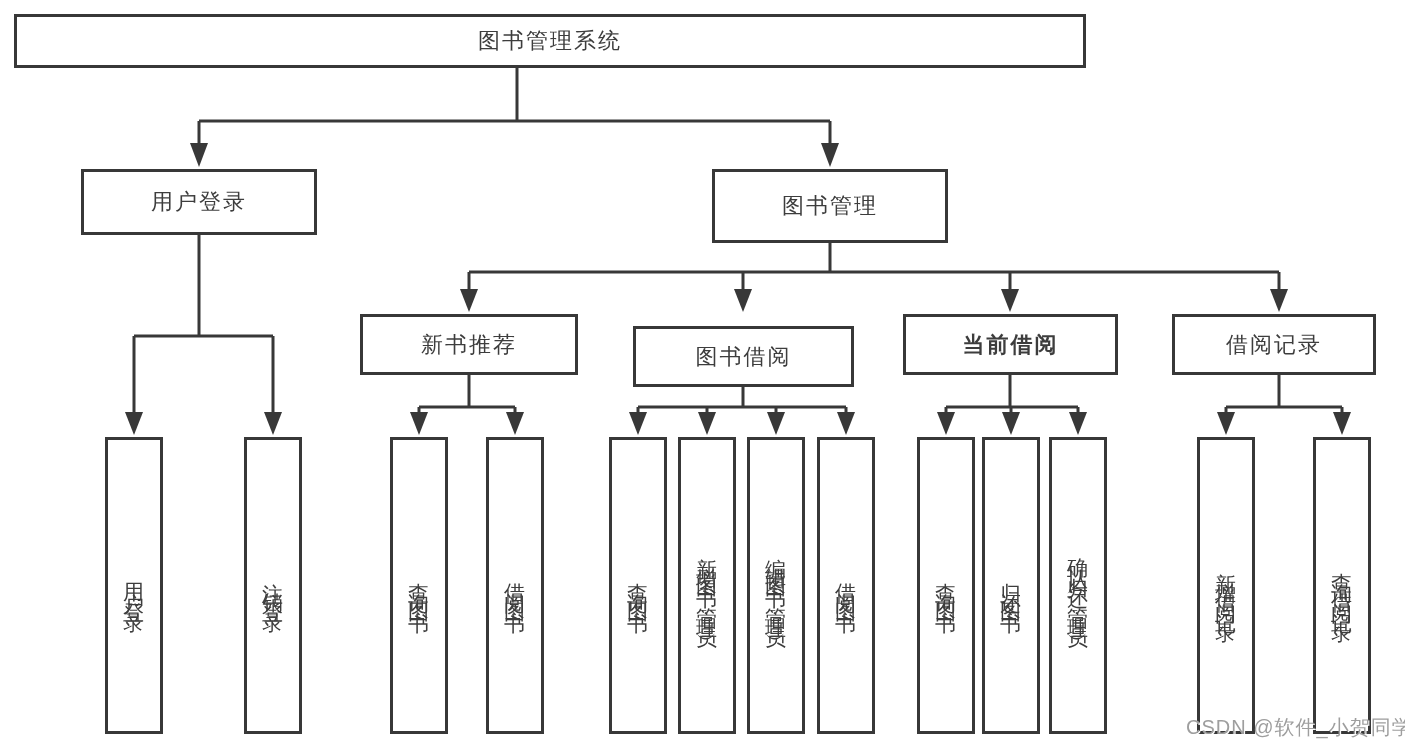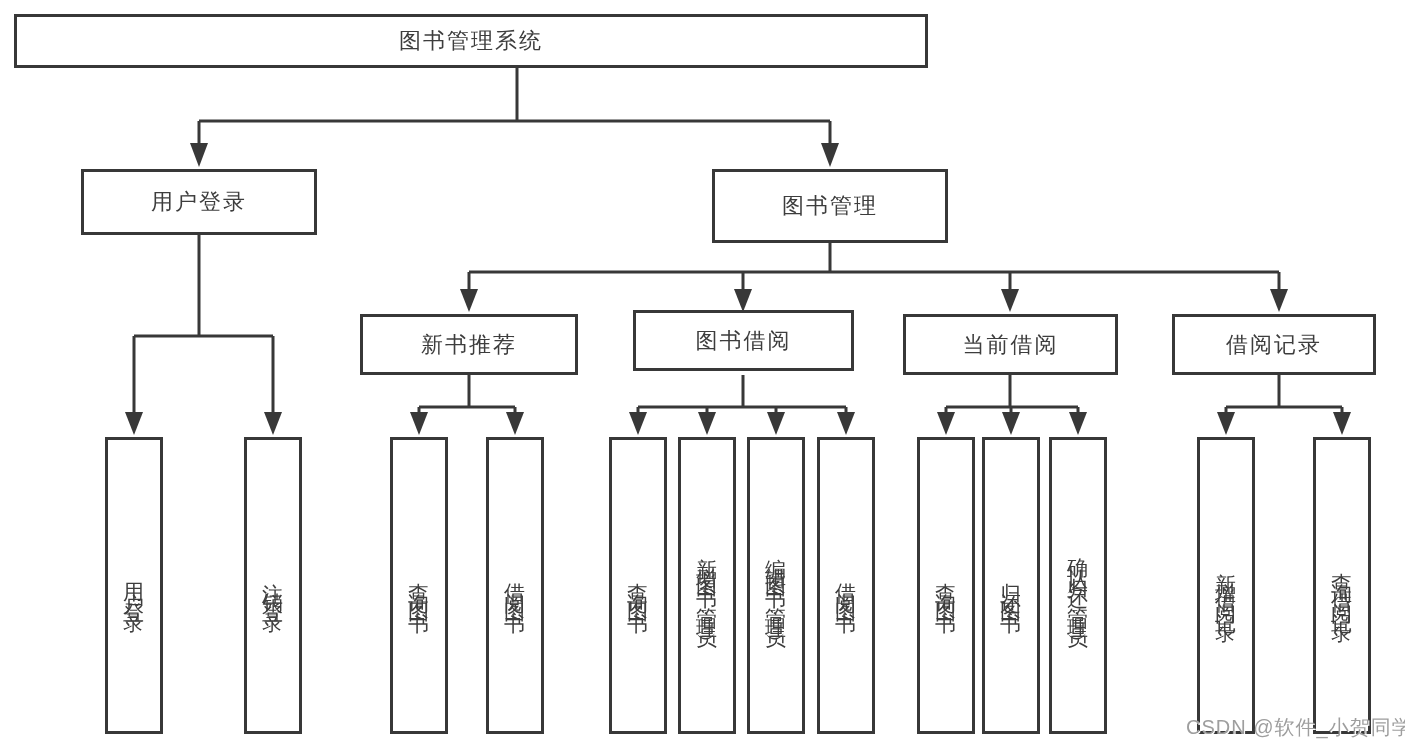--- a/index.html
+++ b/index.html
@@ -91,38 +91,38 @@
     <path d="M1010,375 V407 M946,407 H1078 M946,407 V412 M1011,407 V412 M1078,407 V412"></path>
     <polygon points="937,412 955,412 946,435"></polygon>
     <polygon points="1002,412 1020,412 1011,435"></polygon>
     <polygon points="1069,412 1087,412 1078,435"></polygon>
 
     <path d="M1279,375 V407 M1226,407 H1342 M1226,407 V412 M1342,407 V412"></path>
     <polygon points="1217,412 1235,412 1226,435"></polygon>
     <polygon points="1333,412 1351,412 1342,435"></polygon>
   </svg>
 
-  <div class="node h-node" style="left:14px; top:14px; width:914px; height:54px;">
+  <div class="node h-node" style="left:14px; top:14px; width:1072px; height:54px;">
     <span>图书管理系统</span>
   </div>
 
   <div class="node h-node" style="left:81px; top:169px; width:236px; height:66px;">
     <span>用户登录</span>
   </div>
   <div class="node h-node" style="left:712px; top:169px; width:236px; height:74px;">
     <span>图书管理</span>
   </div>
 
   <div class="node h-node" style="left:360px; top:314px; width:218px; height:61px;">
     <span>新书推荐</span>
   </div>
-  <div class="node h-node" style="left:633px; top:310px; width:221px; height:61px;">
+  <div class="node h-node" style="left:633px; top:326px; width:221px; height:61px;">
     <span>图书借阅</span>
   </div>
-  <div class="node h-node" style="left:903px; top:314px; width:215px; height:61px;">
+  <div class="node h-node" style="left:903px; top:314px; width:215px; height:61px;font-weight:bold;">
     <span>当前借阅</span>
   </div>
   <div class="node h-node" style="left:1172px; top:314px; width:204px; height:61px;">
     <span>借阅记录</span>
   </div>
 
   <div class="node v-node" style="left:105px; top:437px;">
     <span class="v-text">用户登录</span>
   </div>
   <div class="node v-node" style="left:244px; top:437px;">

